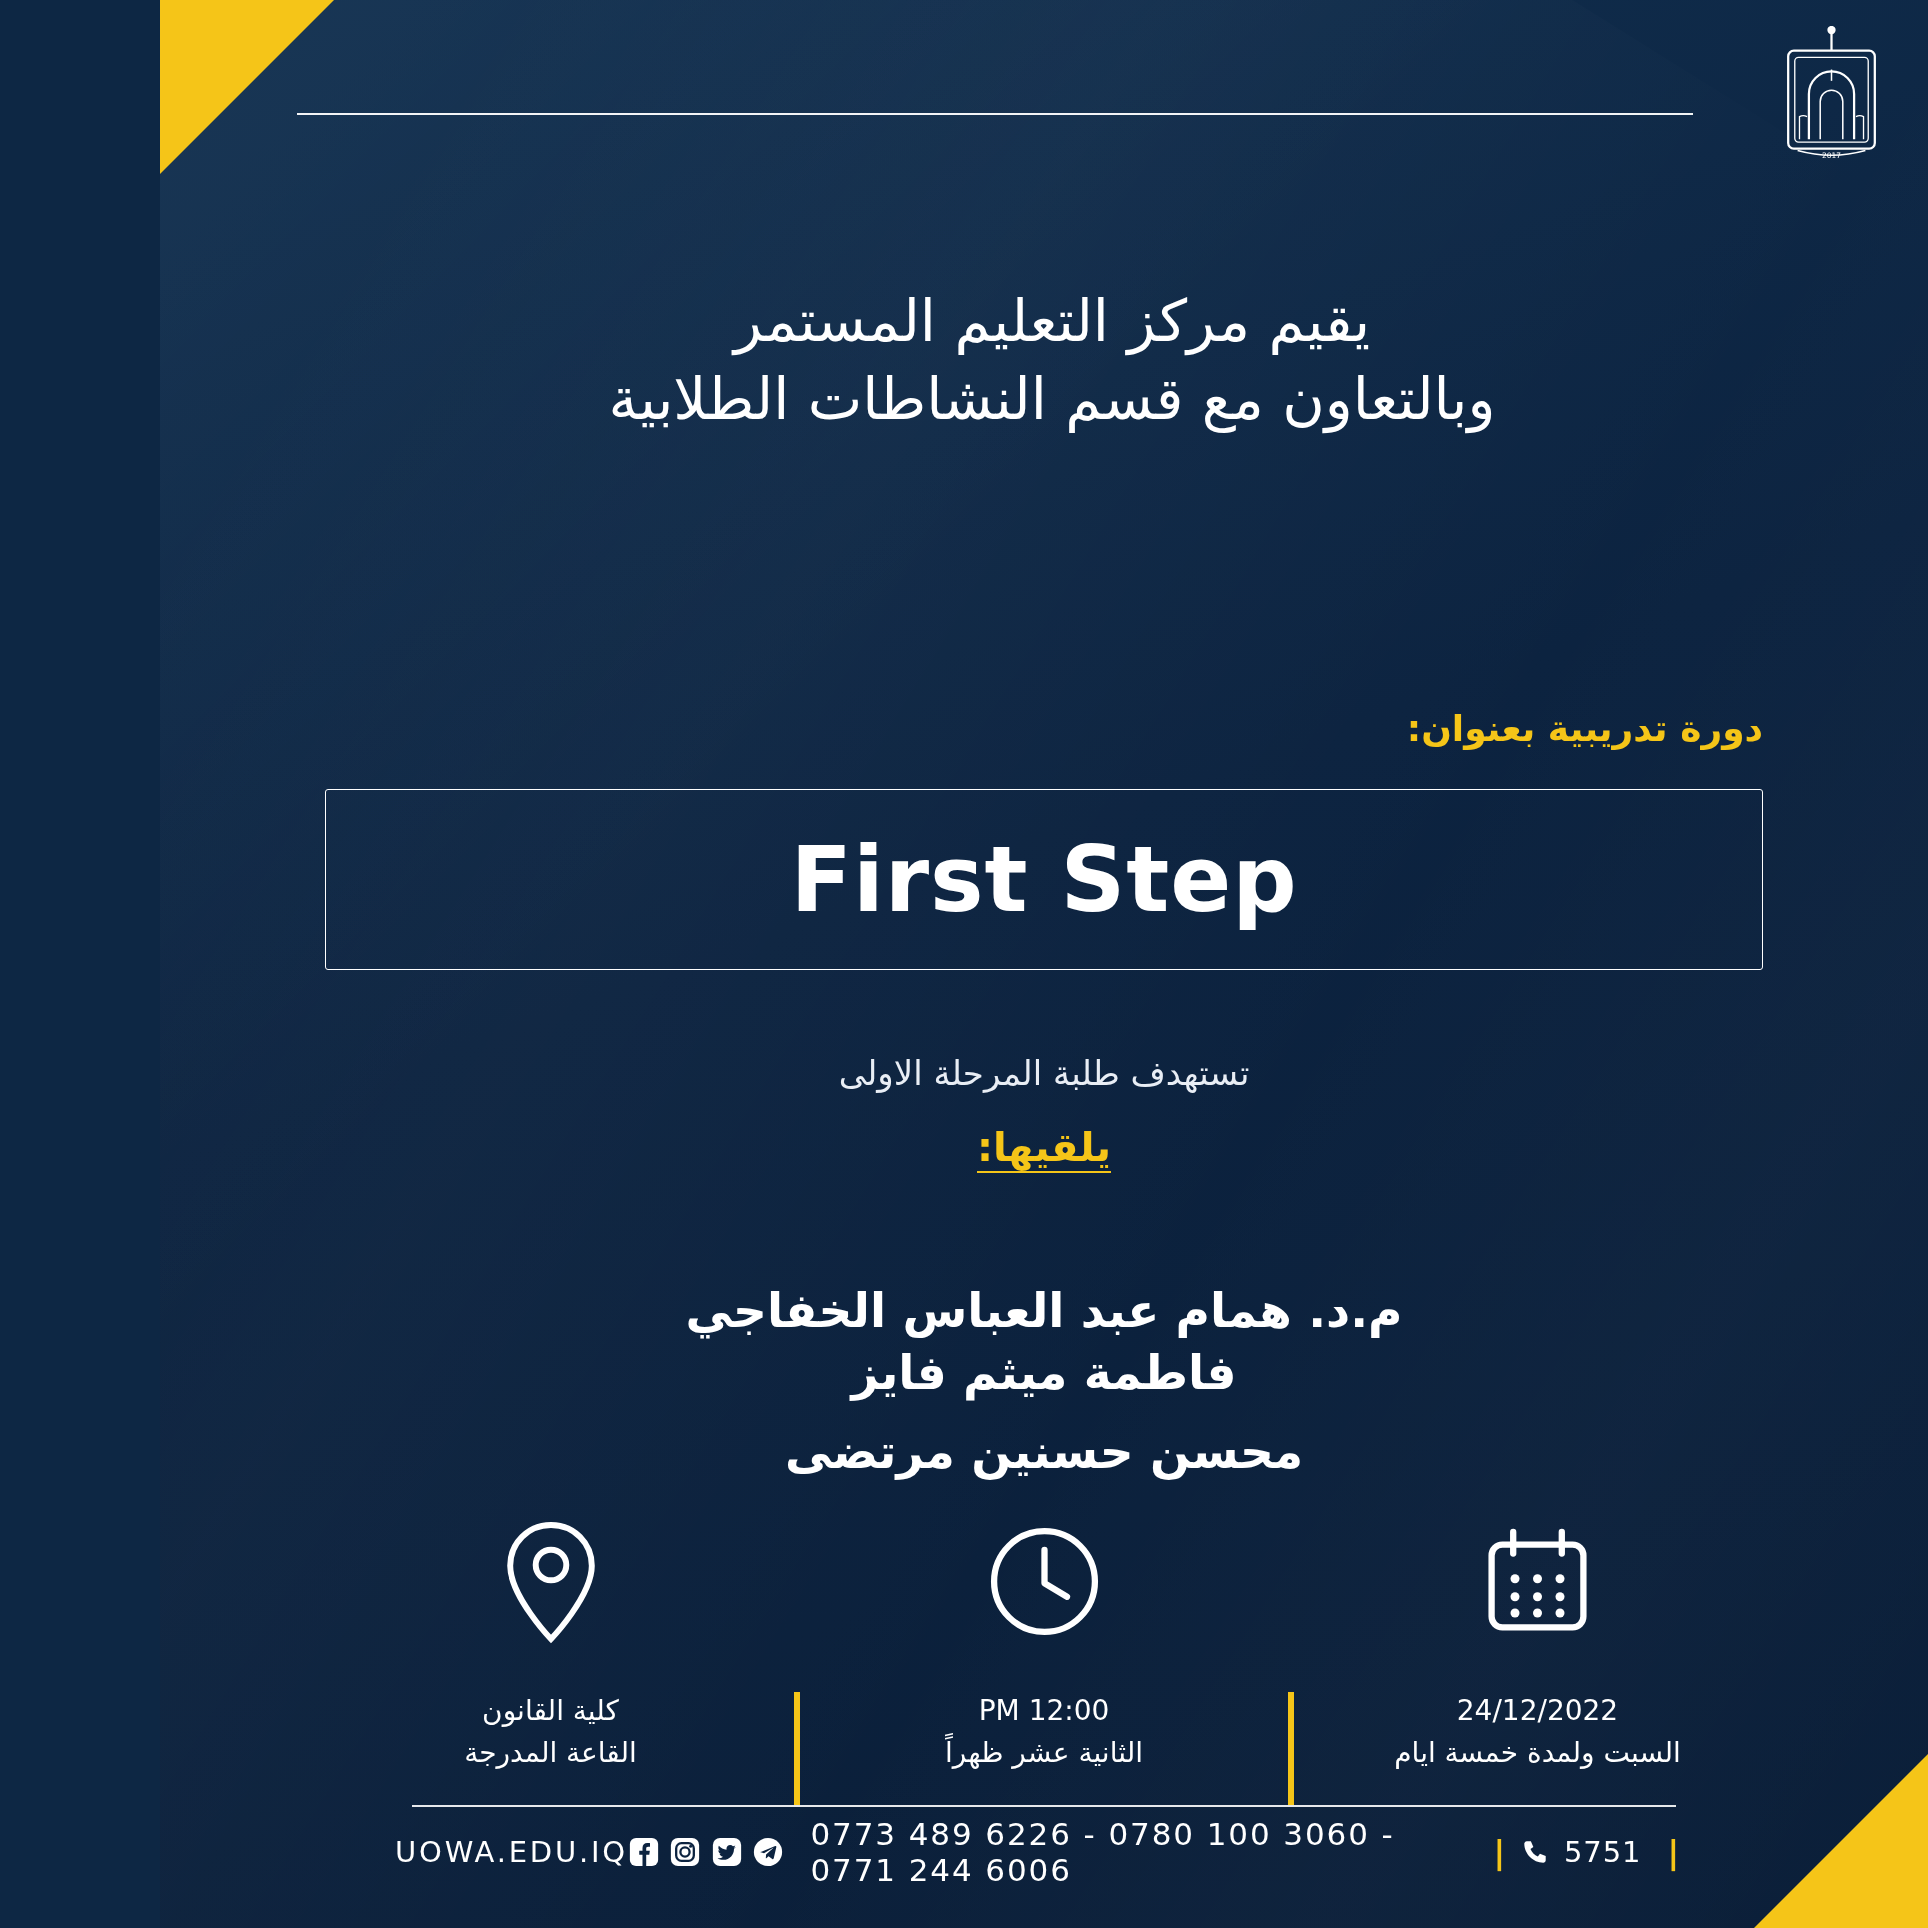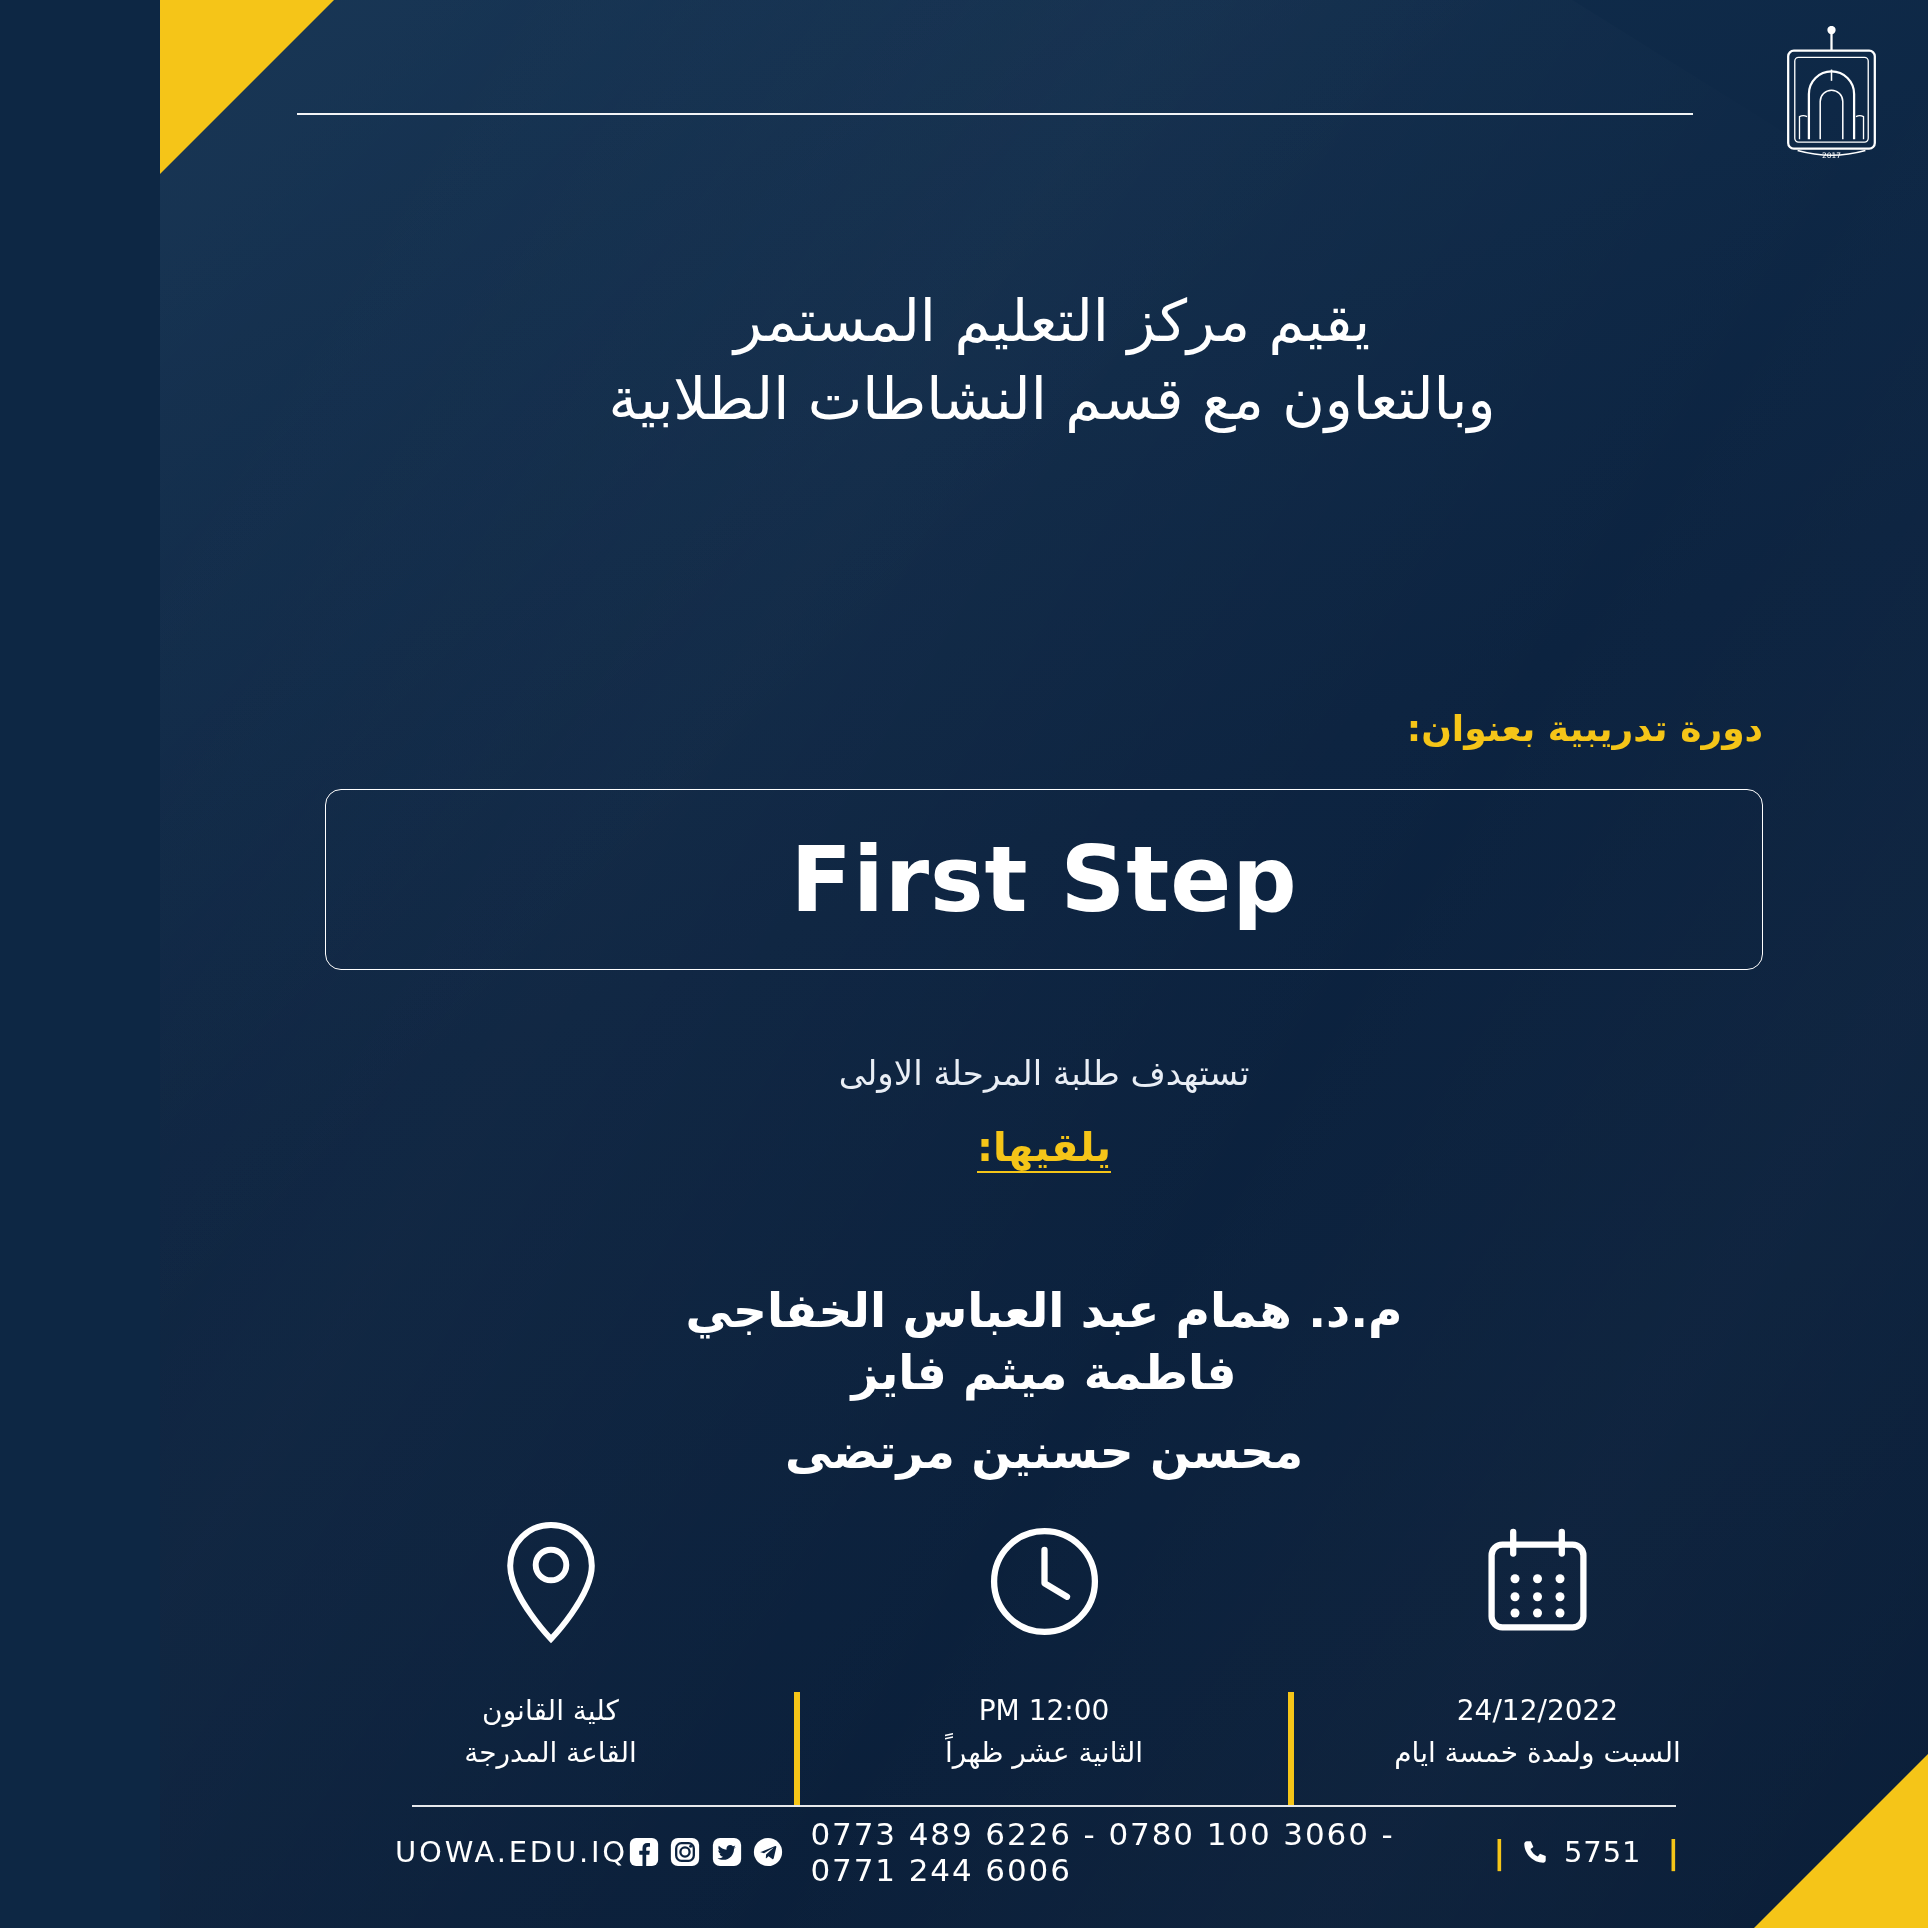--- a/index.html
+++ b/index.html
@@ -110,21 +110,21 @@
   }
 
   
   .title-box {
     position: absolute;
     top: 789px;
     left: 165px;
     right: 165px;
     height: 179px;
     border: 1.9px solid #ffffff;
-    border-radius: 16px;
+    border-radius: 3px;
     display: flex;
     align-items: center;
     justify-content: center;
   }
   .title-box .title-text {
     color: #ffffff;
     font-size: 90px;
     font-weight: 700;
     letter-spacing: 0.9px;
     direction: ltr;

